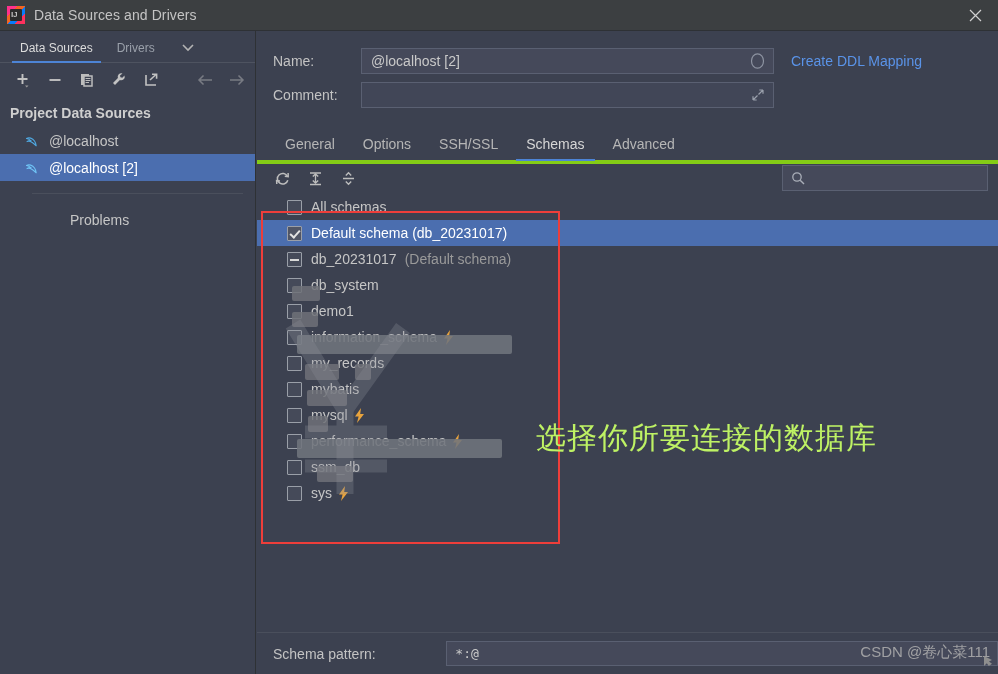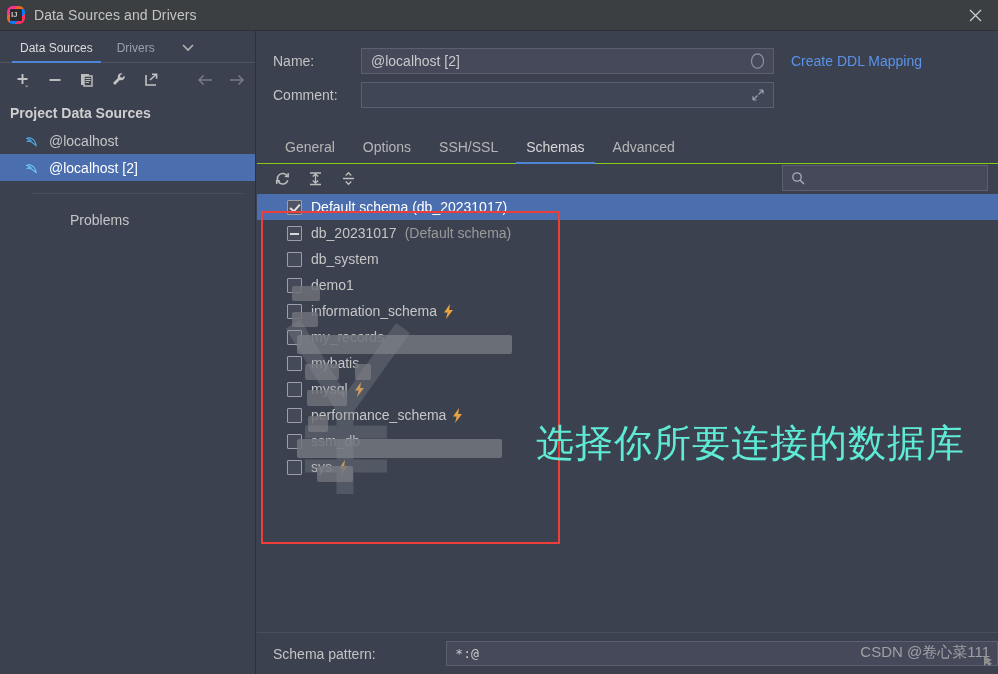--- a/index.html
+++ b/index.html
@@ -24,21 +24,21 @@
     position: absolute; top: 0; left: 0;
     width: 998px; height: 31px;
     background: #3c3f41;
     display: flex; align-items: center;
     border-bottom: 1px solid #2e3135;
   }
   .title-icon {
     width: 18px; height: 18px;
     margin-left: 7px; margin-right: 9px;
     position: relative;
-    border-radius: 6px;
+    border-radius: 0;
     background: linear-gradient(135deg,#ff318c 0%,#ff318c 30%,#f26522 30%,#f26522 50%,#087cfa 50%,#087cfa 72%,#fe315d 72%);
     flex: 0 0 auto;
     overflow: hidden;
   }
   .title-icon::after {
     content: "";
     position: absolute; left: 3px; top: 3px;
     width: 12px; height: 12px;
     background: #2b2b2b;
     border-radius: 1px;
@@ -177,21 +177,21 @@
     color: #5a93e8;
     cursor: pointer;
   }
 
   
   .tabs {
     margin-top: 16px;
     height: 36px;
     display: flex; align-items: flex-end;
     padding-left: 14px;
-    border-bottom: 1px solid #84cc16;
+    border-bottom: 4px solid #84cc16;
   }
   .tab {
     font-size: 14px;
     color: #b6b6b6;
     padding: 0 14px 8px 14px;
     cursor: pointer;
     position: relative;
   }
   .tab.active { color: #d6d6d6; }
   .tab.active::after {
@@ -290,22 +290,22 @@
   .annot-box {
     position: absolute;
     left: 261px; top: 211px;
     width: 299px; height: 333px;
     border: 2px solid #ee3e3a;
     pointer-events: none;
   }
   .annot-text {
     position: absolute;
     left: 536px; top: 418px;
-    font-size: 38px;
-    color: #5eead4;
+    font-size: 30px;
+    color: #bef264;
     letter-spacing: 1px;
     white-space: nowrap;
     font-family: "DejaVu Sans", sans-serif;
     pointer-events: none;
   }
 
   
   .bottom-bar {
     position: absolute;
     left: 0; bottom: 0;
@@ -506,20 +506,24 @@
         <svg width="14" height="14" viewBox="0 0 14 14">
           <circle cx="6" cy="6" r="4.2" fill="none" stroke="#a9aeb8" stroke-width="1.3"></circle>
           <path d="M9.2 9.2 L13 13" stroke="#a9aeb8" stroke-width="1.4"></path>
         </svg>
         <input type="text" placeholder="" style="">
       </div>
     </div>
 
     <div class="tree">
 
+      <div class="tree-row">
+        <span class="cb"></span>
+        <span>All schemas</span>
+      </div>
 
       <div class="tree-row selected">
         <span class="cb checked"></span>
         <span>Default schema (db_20231017)</span>
       </div>
 
       <div class="tree-row">
         <span class="cb indeterminate"></span>
         <span>db_20231017</span>
         <span class="muted">(Default schema)</span>

